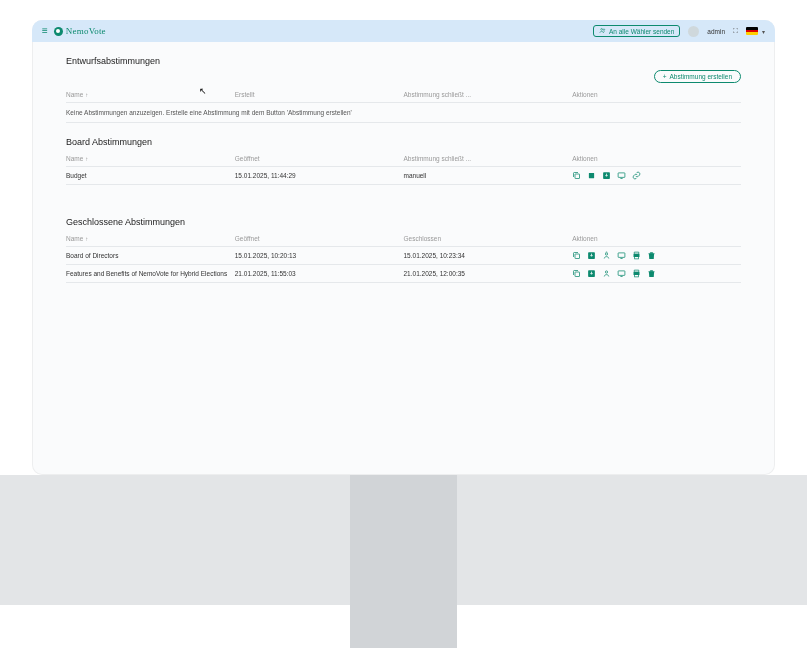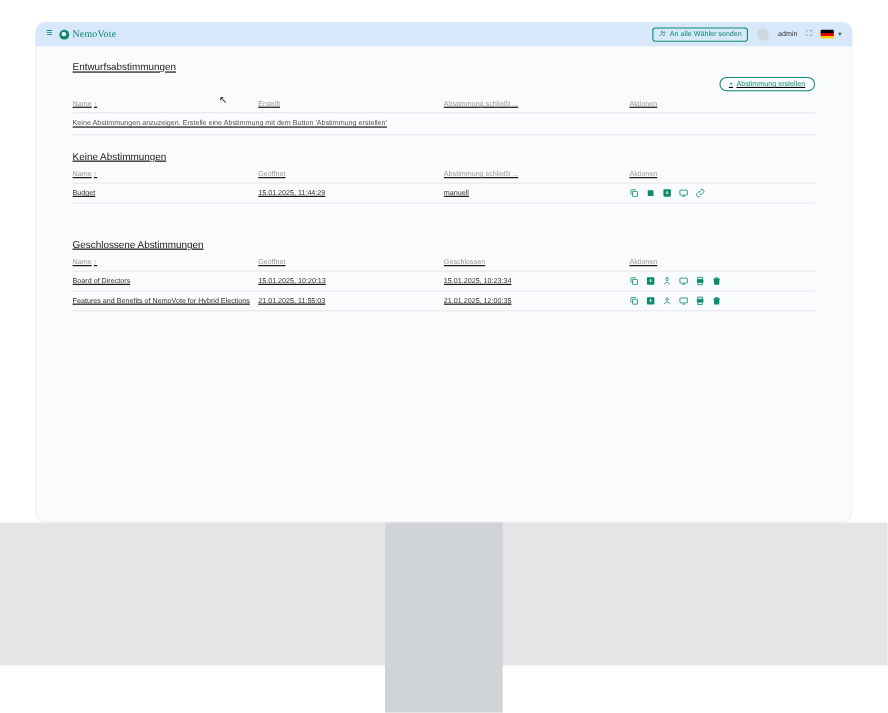--- a/index.html
+++ b/index.html
@@ -60,21 +60,21 @@
   color: #0d8a6f;
   font-size: 6.5px;
   display:flex; align-items:center; gap:3px;
   background:transparent;
 }
 .avatar-circle { width:11px; height:11px; border-radius:50%; background:#cfd8dc; }
 .admin-text { font-size:6.5px; color:#333; }
 .expand-icon { font-size:7px; color:#555;}
 .flag { width:12px; height:8px; background:linear-gradient(to bottom,#000 0 33%,#dd0000 33% 66%,#ffce00 66% 100%); border-radius:1px; }
 .chevron { font-size:6px; color:#555; margin-left:-4px;}
-.content { padding: 8px 34px; text-decoration: underline; }
+.content { padding: 8px 34px; }
 .section-title { font-size: 9px; font-weight:500; color:#222; margin-top:6px; margin-bottom:4px;}
 .section-bar { display:flex; justify-content:flex-end; margin-bottom:4px;}
 .create-btn {
   border:1px solid #0d8a6f;
   color:#0d8a6f;
   background:transparent;
   border-radius:10px;
   font-size:6.5px;
   padding:2px 8px;
   display:flex;align-items:center;gap:3px;
@@ -164,21 +164,21 @@
               </div>
           <div class="th">
                 <span>Aktionen</span>
               </div>
         </div>
         <div class="empty-msg">Keine Abstimmungen anzuzeigen. Erstelle eine Abstimmung mit dem Button 'Abstimmung erstellen'</div>
       </div>
     </div>
 
     <div style="margin-top:14px;">
-      <div class="section-title">Keine Abstimmungen</div>
+      <div class="section-title">Board Abstimmungen</div>
       <div class="table">
         <div class="thead">
           <div class="th">
                 <span>Name</span>
                 <span class="sort-arrow">↑</span>
               </div>
           <div class="th">
                 <span>Geöffnet</span>
               </div>
           <div class="th">

